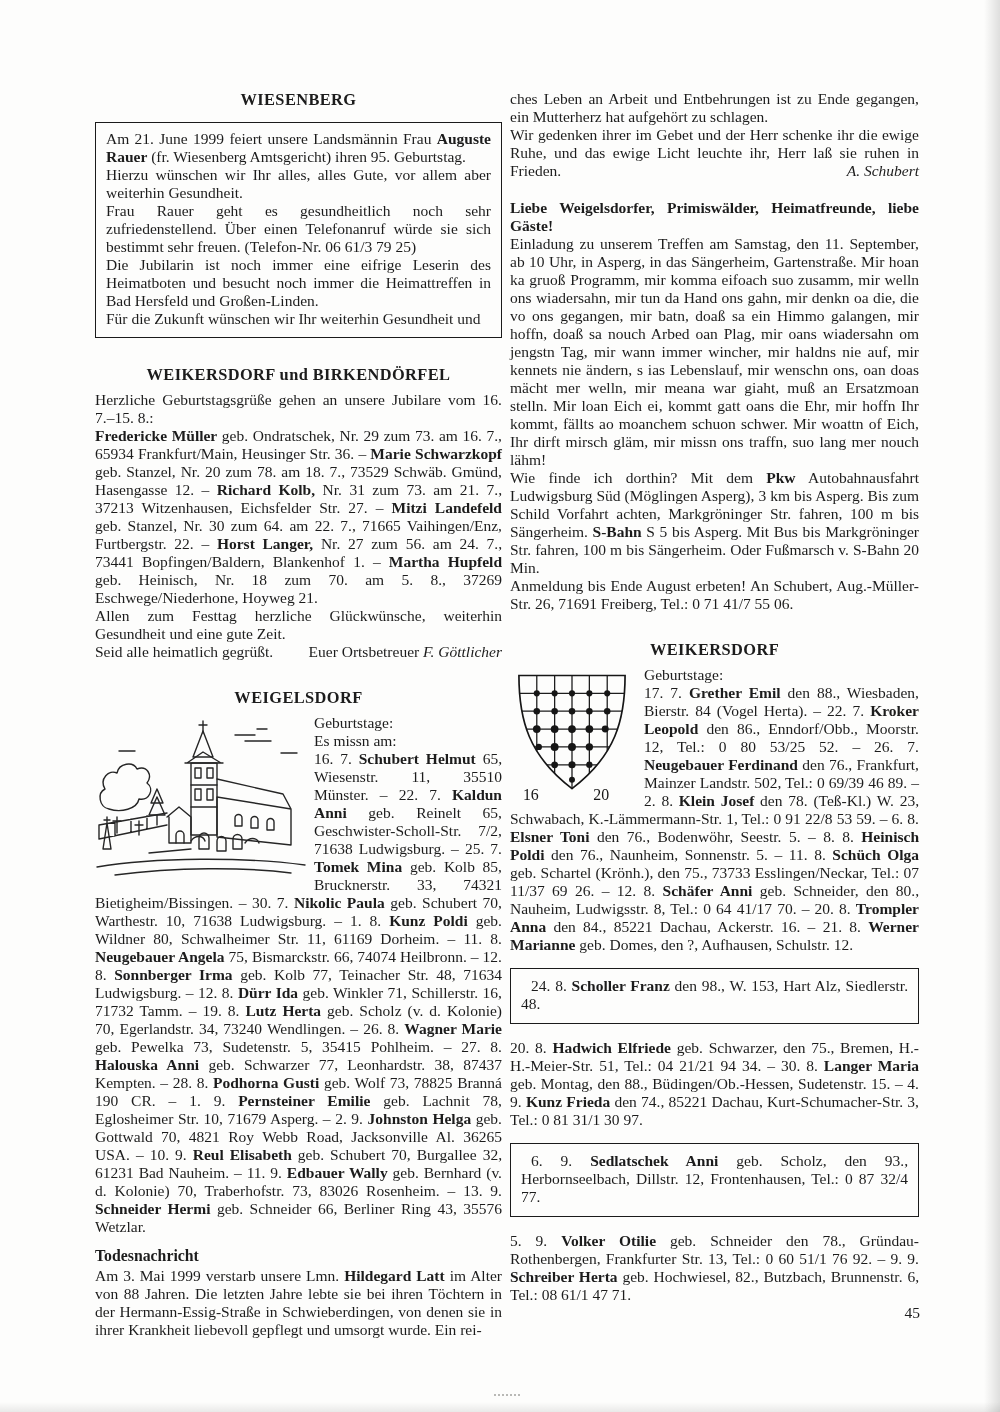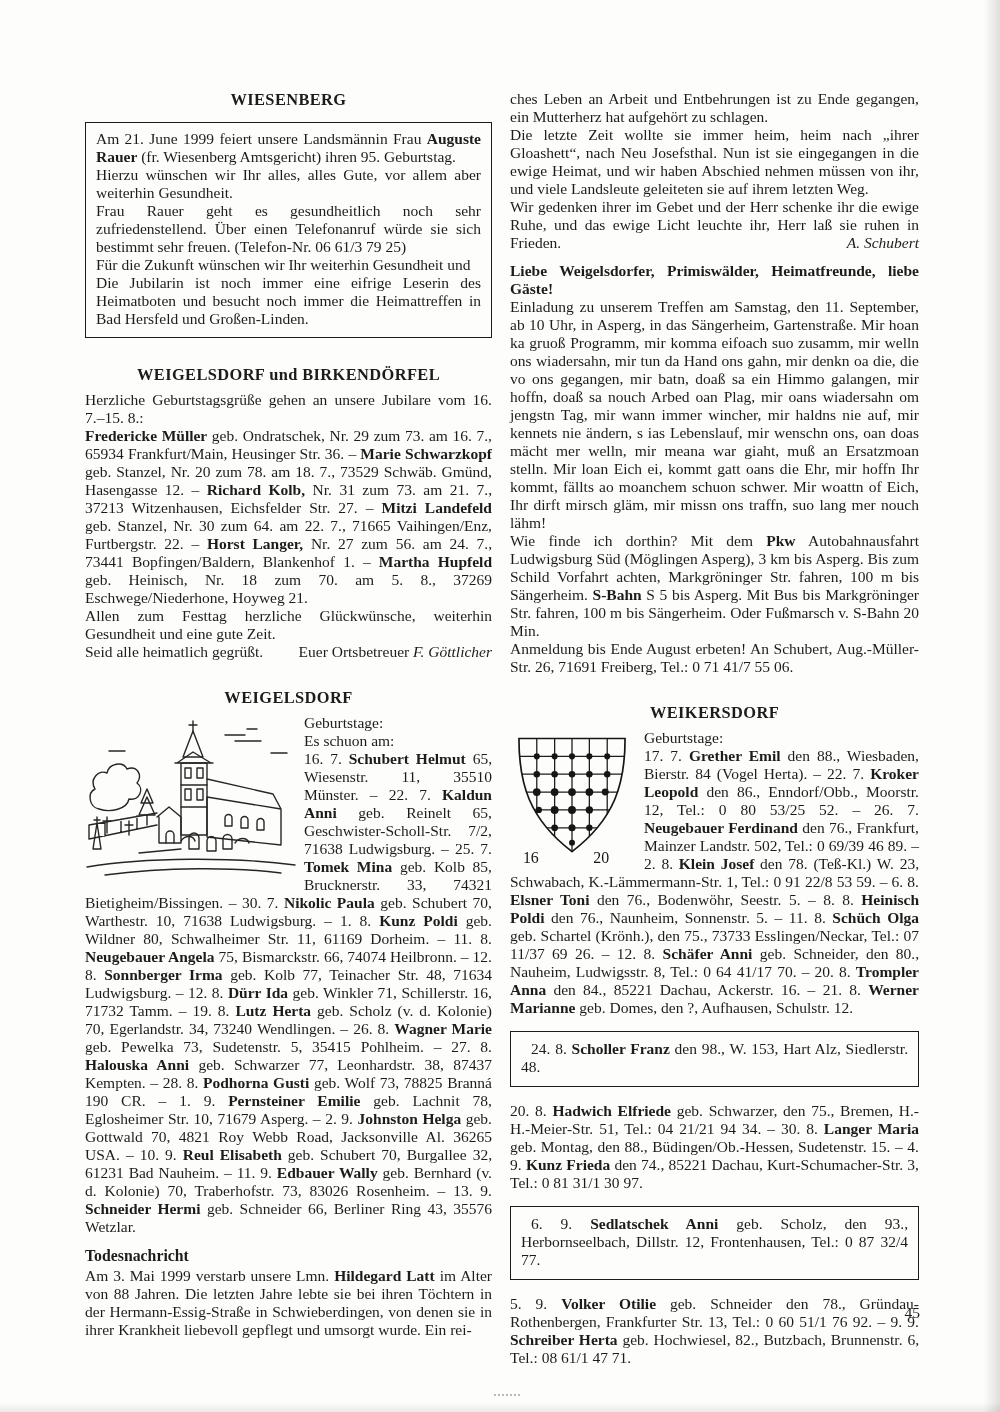--- a/index.html
+++ b/index.html
@@ -3,21 +3,21 @@
 <meta charset="utf-8">
 <style>
   html,body{margin:0;padding:0;background:#e9e9e7;}
   .page{position:relative;width:1000px;height:1412px;background:#fdfdfc;overflow:hidden;
         font-family:"Liberation Serif","DejaVu Serif",serif;color:#1c1c1c;}
   .edge-shade{position:absolute;right:0;top:0;width:16px;height:100%;
         background:linear-gradient(90deg,rgba(0,0,0,0),rgba(0,0,0,0.12));pointer-events:none;}
   .bottom-shade{position:absolute;left:0;bottom:0;width:100%;height:10px;
         background:linear-gradient(180deg,rgba(0,0,0,0),rgba(0,0,0,0.08));pointer-events:none;}
   .col{position:absolute;top:90px;}
-  .col-left{left:85px;width:407px;}
+  .col-left{left:95px;width:407px;}
   .col-right{left:510px;width:409px;}
   p{margin:0;text-align:justify;font-size:15.5px;line-height:18px;}
   .b{font-weight:bold;}
   .i{font-style:italic;}
   .sec-title{text-align:center;font-weight:bold;font-size:16.4px;line-height:19px;
         margin:0 0 7px;letter-spacing:.4px;}
   .gap-lg{margin-top:27px;}
   .boxed{border:1.7px solid #1b1b1b;padding:7px 10px 9px;margin-top:13px;}
   .boxed-entry{border:1.5px solid #1b1b1b;padding:8px 10px 10px;margin-top:14px;}
   .boxed-entry p{text-indent:10px;}
@@ -38,27 +38,27 @@
 <div class="page">
 
   <div class="col col-left">
 
     <div>
       <div class="sec-title">WIESENBERG</div>
       <div class="boxed">
         <p><span>Am 21. June 1999 feiert unsere Landsmännin Frau </span><span class="b">Auguste Rauer</span><span> (fr. Wiesenberg Amtsgericht) ihren 95. Geburtstag.</span></p>
         <p><span>Hierzu wünschen wir Ihr alles, alles Gute, vor allem aber weiterhin Gesundheit.</span></p>
         <p><span>Frau Rauer geht es gesundheitlich noch sehr zufriedenstellend. Über einen Telefonanruf würde sie sich bestimmt sehr freuen. (Telefon-Nr. 06 61/3 79 25)</span></p>
+        <p><span>Die Jubilarin ist noch immer eine eifrige Leserin des Heimatboten und besucht noch immer die Heimattreffen in Bad Hersfeld und Großen-Linden.</span></p>
         <p><span>Für die Zukunft wünschen wir Ihr weiterhin Gesundheit und</span></p>
-        <p><span>Die Jubilarin ist noch immer eine eifrige Leserin des Heimatboten und besucht noch immer die Heimattreffen in Bad Hersfeld und Großen-Linden.</span></p>
       </div>
     </div>
 
     <div class="gap-lg">
-      <div class="sec-title">WEIGELSDORF und BIRKENDÖRFEL</div>
+      <div class="sec-title">WEIKERSDORF und BIRKENDÖRFEL</div>
       <p><span>Herzliche Geburtstagsgrüße gehen an unsere Jubilare vom 16. 7.–15. 8.:</span></p>
       <p><span class="b">Fredericke Müller</span><span> geb. Ondratschek, Nr. 29 zum 73. am 16. 7., 65934 Frankfurt/Main, Heusinger Str. 36. – </span><span class="b">Marie Schwarzkopf</span><span> geb. Stanzel, Nr. 20 zum 78. am 18. 7., 73529 Schwäb. Gmünd, Hasengasse 12. – </span><span class="b">Richard Kolb,</span><span> Nr. 31 zum 73. am 21. 7., 37213 Witzenhausen, Eichsfelder Str. 27. – </span><span class="b">Mitzi Landefeld</span><span> geb. Stanzel, Nr. 30 zum 64. am 22. 7., 71665 Vaihingen/Enz, Furtbergstr. 22. – </span><span class="b">Horst Langer,</span><span> Nr. 27 zum 56. am 24. 7., 73441 Bopfingen/Baldern, Blankenhof 1. – </span><span class="b">Martha Hupfeld</span><span> geb. Heinisch, Nr. 18 zum 70. am 5. 8., 37269 Eschwege/Niederhone, Hoyweg 21.</span></p>
       <p><span>Allen zum Festtag herzliche Glückwünsche, weiterhin Gesundheit und eine gute Zeit.</span></p>
       <p class="intro-line">Seid alle heimatlich gegrüßt.</p>
       <p class="pull-right"><span>Euer Ortsbetreuer </span><span class="i">F. Göttlicher</span></p>
     </div>
 
     <div class="gap-lg">
       <div class="sec-title">WEIGELSDORF</div>
       <div>
@@ -82,39 +82,38 @@
             <path d="M62 72 L56 86 H68 Z M62 80 L54 98 H70 Z M62 98 V108"></path>
             <path d="M22 100 v16 M18 104 h8 M44 104 v14 M40 108 h8"></path>
             <path d="M8 132 L12 106 L16 132 Z M12 106 v-6 M9 103 h6"></path>
             <path d="M4 108 L72 96 M4 122 L72 108 M4 108 V122 M20 105 v14 M36 102 v13 M52 99 v13"></path>
             <path d="M104 132 h10 v-11 a5 5 0 0 0 -10 0 Z M122 134 h9 v-10 a4.5 4.5 0 0 0 -9 0 Z M138 132 h9 v-10 a4.5 4.5 0 0 0 -9 0 Z"></path>
             <path d="M96 124 c4 -6 12 -6 14 0 M150 126 c4 -6 12 -6 14 0"></path>
             <path d="M2 150 C60 140 150 140 210 148 M20 158 C80 150 150 150 196 156 M54 136 L96 132"></path>
           </g>
         </svg>
         <div class="intro-line">Geburtstage:</div>
-        <div class="intro-line">Es schuon am:</div>
+        <div class="intro-line">Es missn am:</div>
         <p><span>16. 7. </span><span class="b">Schubert Helmut</span><span> 65, Wiesenstr. 11, 35510 Münster. – 22. 7. </span><span class="b">Kaldun Anni</span><span> geb. Reinelt 65, Geschwister-Scholl-Str. 7/2, 71638 Ludwigsburg. – 25. 7. </span><span class="b">Tomek Mina</span><span> geb. Kolb 85, Brucknerstr. 33, 74321 Bietigheim/Bissingen. – 30. 7. </span><span class="b">Nikolic Paula</span><span> geb. Schubert 70, Warthestr. 10, 71638 Ludwigsburg. – 1. 8. </span><span class="b">Kunz Poldi</span><span> geb. Wildner 80, Schwalheimer Str. 11, 61169 Dorheim. – 11. 8. </span><span class="b">Neugebauer Angela</span><span> 75, Bismarckstr. 66, 74074 Heilbronn. – 12. 8. </span><span class="b">Sonnberger Irma</span><span> geb. Kolb 77, Teinacher Str. 48, 71634 Ludwigsburg. – 12. 8. </span><span class="b">Dürr Ida</span><span> geb. Winkler 71, Schillerstr. 16, 71732 Tamm. – 19. 8. </span><span class="b">Lutz Herta</span><span> geb. Scholz (v. d. Kolonie) 70, Egerlandstr. 34, 73240 Wendlingen. – 26. 8. </span><span class="b">Wagner Marie</span><span> geb. Pewelka 73, Sudetenstr. 5, 35415 Pohlheim. – 27. 8. </span><span class="b">Halouska Anni</span><span> geb. Schwarzer 77, Leonhardstr. 38, 87437 Kempten. – 28. 8. </span><span class="b">Podhorna Gusti</span><span> geb. Wolf 73, 78825 Branná 190 CR. – 1. 9. </span><span class="b">Pernsteiner Emilie</span><span> geb. Lachnit 78, Eglosheimer Str. 10, 71679 Asperg. – 2. 9. </span><span class="b">Johnston Helga</span><span> geb. Gottwald 70, 4821 Roy Webb Road, Jacksonville Al. 36265 USA. – 10. 9. </span><span class="b">Reul Elisabeth</span><span> geb. Schubert 70, Burgallee 32, 61231 Bad Nauheim. – 11. 9. </span><span class="b">Edbauer Wally</span><span> geb. Bernhard (v. d. Kolonie) 70, Traberhofstr. 73, 83026 Rosenheim. – 13. 9. </span><span class="b">Schneider Hermi</span><span> geb. Schneider 66, Berliner Ring 43, 35576 Wetzlar.</span></p>
       </div>
       <div class="subhead">Todesnachricht</div>
       <p><span>Am 3. Mai 1999 verstarb unsere Lmn. </span><span class="b">Hildegard Latt</span><span> im Alter von 88 Jahren. Die letzten Jahre lebte sie bei ihren Töchtern in der Hermann-Essig-Straße in Schwieberdingen, von denen sie in ihrer Krankheit liebevoll gepflegt und umsorgt wurde. Ein rei-</span></p>
     </div>
 
   </div>
 
   <div class="col col-right">
 
     <div>
       <p><span>ches Leben an Arbeit und Entbehrungen ist zu Ende gegangen, ein Mutterherz hat aufgehört zu schlagen.</span></p>
-      <p><span>Die letzte Zeit wollte sie immer heim, heim nach „ihrer Gloashett“, nach Neu Josefsthal. Nun ist sie eingegangen in die ewige Heimat, und wir haben Abschied nehmen müssen von ihr, und viele Landsleute geleiteten sie auf ihrem letzten Weg.</span></p>
       <p><span>Wir gedenken ihrer im Gebet und der Herr schenke ihr die ewige Ruhe, und das ewige Licht leuchte ihr, Herr laß sie ruhen in Frieden.</span></p>
       <p class="pull-right"><span class="i">A. Schubert</span></p>
     </div>
 
-    <div style="margin-top:10px;">
+    <div style="margin-top:19px;">
       <p><span class="b">Liebe Weigelsdorfer, Primiswälder, Heimatfreunde, liebe Gäste!</span></p>
       <p><span>Einladung zu unserem Treffen am Samstag, den 11. September, ab 10 Uhr, in Asperg, in das Sängerheim, Gartenstraße. Mir hoan ka gruoß Programm, mir komma eifoach suo zusamm, mir welln ons wiadersahn, mir tun da Hand ons gahn, mir denkn oa die, die vo ons gegangen, mir batn, doaß sa ein Himmo galangen, mir hoffn, doaß sa nouch Arbed oan Plag, mir oans wiadersahn om jengstn Tag, mir wann immer wincher, mir haldns nie auf, mir kennets nie ändern, s ias Lebenslauf, mir wenschn ons, oan doas mächt mer welln, mir meana war giaht, muß an Ersatzmoan stelln. Mir loan Eich ei, kommt gatt oans die Ehr, mir hoffn Ihr kommt, fällts ao moanchem schuon schwer. Mir woattn of Eich, Ihr dirft mirsch gläm, mir missn ons traffn, suo lang mer nouch lähm!</span></p>
       <p><span>Wie finde ich dorthin? Mit dem </span><span class="b">Pkw</span><span> Autobahnausfahrt Ludwigsburg Süd (Möglingen Asperg), 3 km bis Asperg. Bis zum Schild Vorfahrt achten, Markgröninger Str. fahren, 100 m bis Sängerheim. </span><span class="b">S-Bahn</span><span> S 5 bis Asperg. Mit Bus bis Markgröninger Str. fahren, 100 m bis Sängerheim. Oder Fußmarsch v. S-Bahn 20 Min.</span></p>
       <p><span>Anmeldung bis Ende August erbeten! An Schubert, Aug.-Müller-Str. 26, 71691 Freiberg, Tel.: 0 71 41/7 55 06.</span></p>
     </div>
 
     <div class="gap-lg">
       <div class="sec-title">WEIKERSDORF</div>
       <div>
         <svg class="float-crest" viewBox="0 0 125 141">

